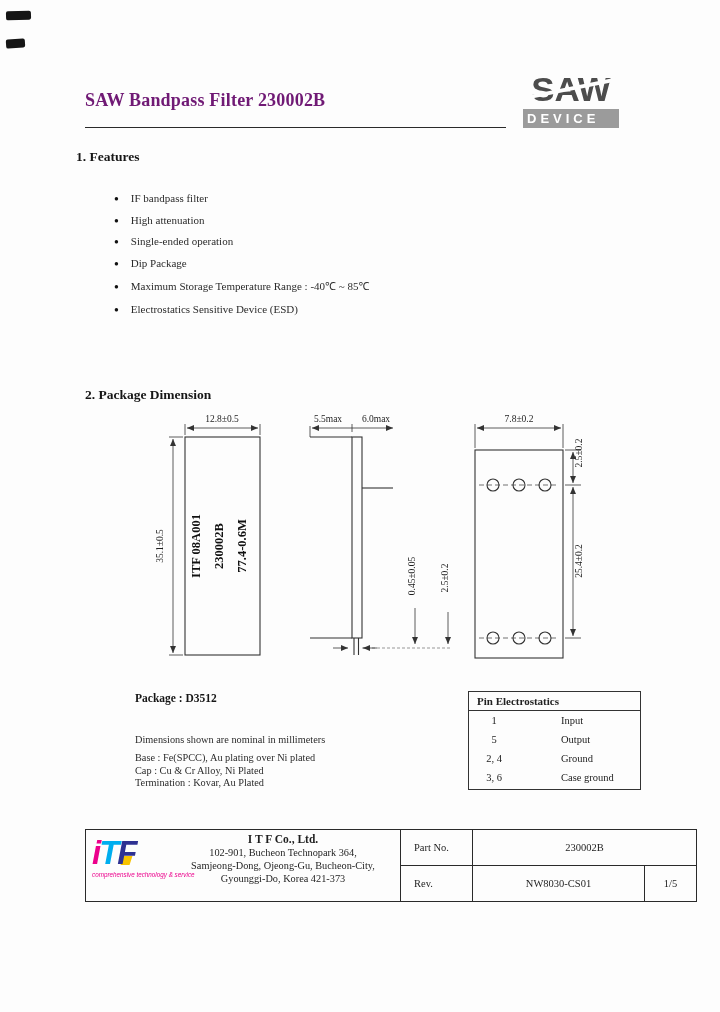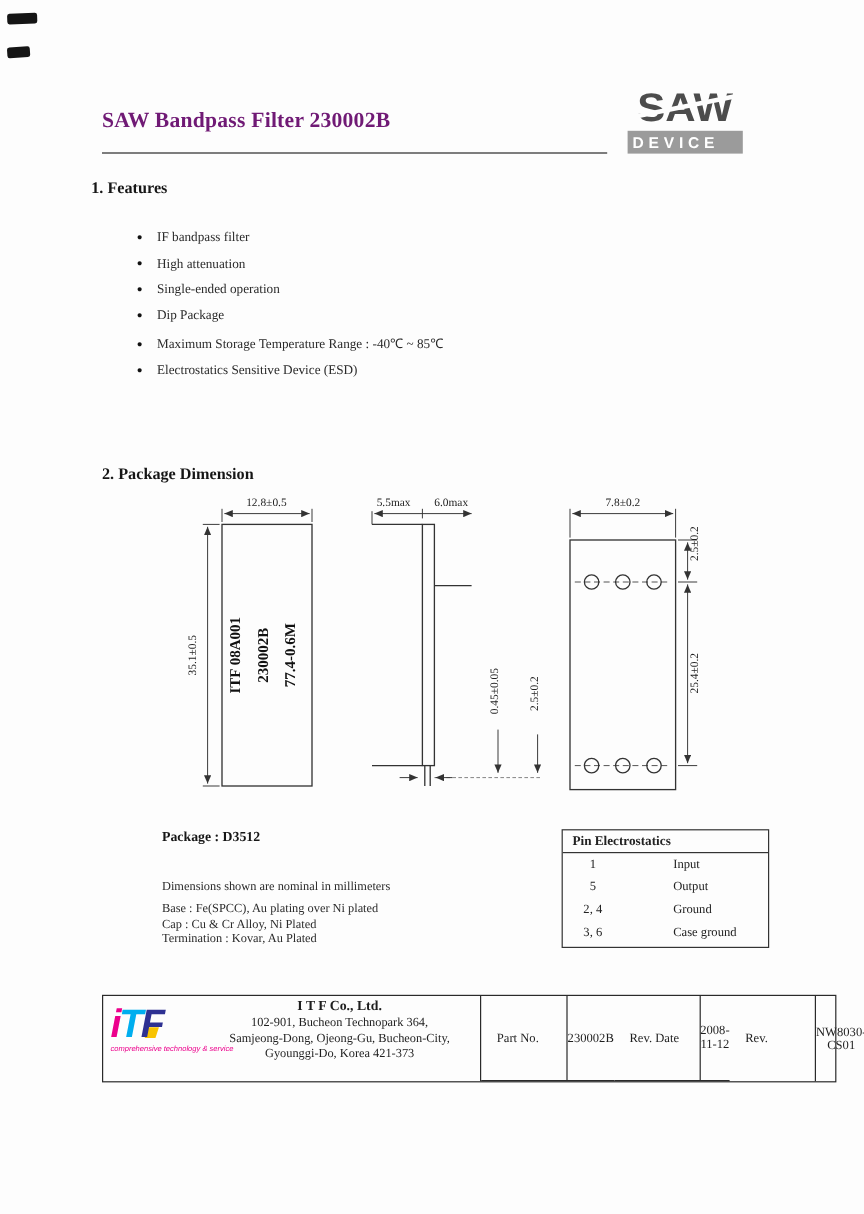--- a/index.html
+++ b/index.html
@@ -52,21 +52,21 @@
   .itf-letters { position:relative; z-index:1; font-family:"Liberation Sans", sans-serif; font-style:italic;
                  font-weight:800; font-size:33px; line-height:31px; letter-spacing:-2px; }
   .l-i { color:#ec008c; } .l-t { color:#00aeef; } .l-f { color:#2e3192; }
   .itf-tagline { font-size:6.3px; color:#ec008c; font-style:italic; margin-top:3px; white-space:nowrap;
                  font-family:"Liberation Sans", sans-serif; }
   .company { position:absolute; left:82px; top:3px; width:230px; text-align:center; color:#1e1e1e; }
   .company-name { font-size:11.5px; font-weight:700; margin-bottom:1px; }
   .company-line { font-size:10.3px; line-height:13.2px; }
 
   .f-right { position:absolute; left:315px; top:0; right:0; height:100%; font-size:10.5px; color:#1e1e1e;
-             display:flex; flex-direction:row; }
+             display:flex; flex-direction:column; }
   .fr-row { display:flex; flex:1; border-bottom:1.2px solid #2a2a2a; align-items:stretch; }
   .fr-row.last { border-bottom:none; }
   .fr-label { width:72px; padding-left:13px; display:flex; align-items:center; border-right:1.2px solid #2a2a2a; }
   .fr-value { flex:1; display:flex; align-items:center; justify-content:center; text-align:center; }
   .fr-value.split { padding:0; }
   .rev-no { flex:1; display:flex; align-items:center; justify-content:center; height:100%; }
   .page-no { width:52px; border-left:1.2px solid #2a2a2a; display:flex; align-items:center; justify-content:center; height:100%; }
 </style>
 </head>
 <body>
@@ -221,24 +221,20 @@
         <div class="company-line">102-901, Bucheon Technopark 364,</div>
         <div class="company-line">Samjeong-Dong, Ojeong-Gu, Bucheon-City,</div>
         <div class="company-line">Gyounggi-Do, Korea 421-373</div>
       </div>
     </div>
     <div class="f-right">
       <div class="fr-row">
         <div class="fr-label">Part No.</div>
         <div class="fr-value">230002B</div>
       </div>
-      <div class="fr-row">
-        <div class="fr-label">Rev. Date</div>
-        <div class="fr-value">2008-11-12</div>
-      </div>
       <div class="fr-row last">
         <div class="fr-label">Rev.</div>
         <div class="fr-value split">
           <span class="rev-no">NW8030-CS01</span>
           <span class="page-no">1/5</span>
         </div>
       </div>
     </div>
   </div>
 

